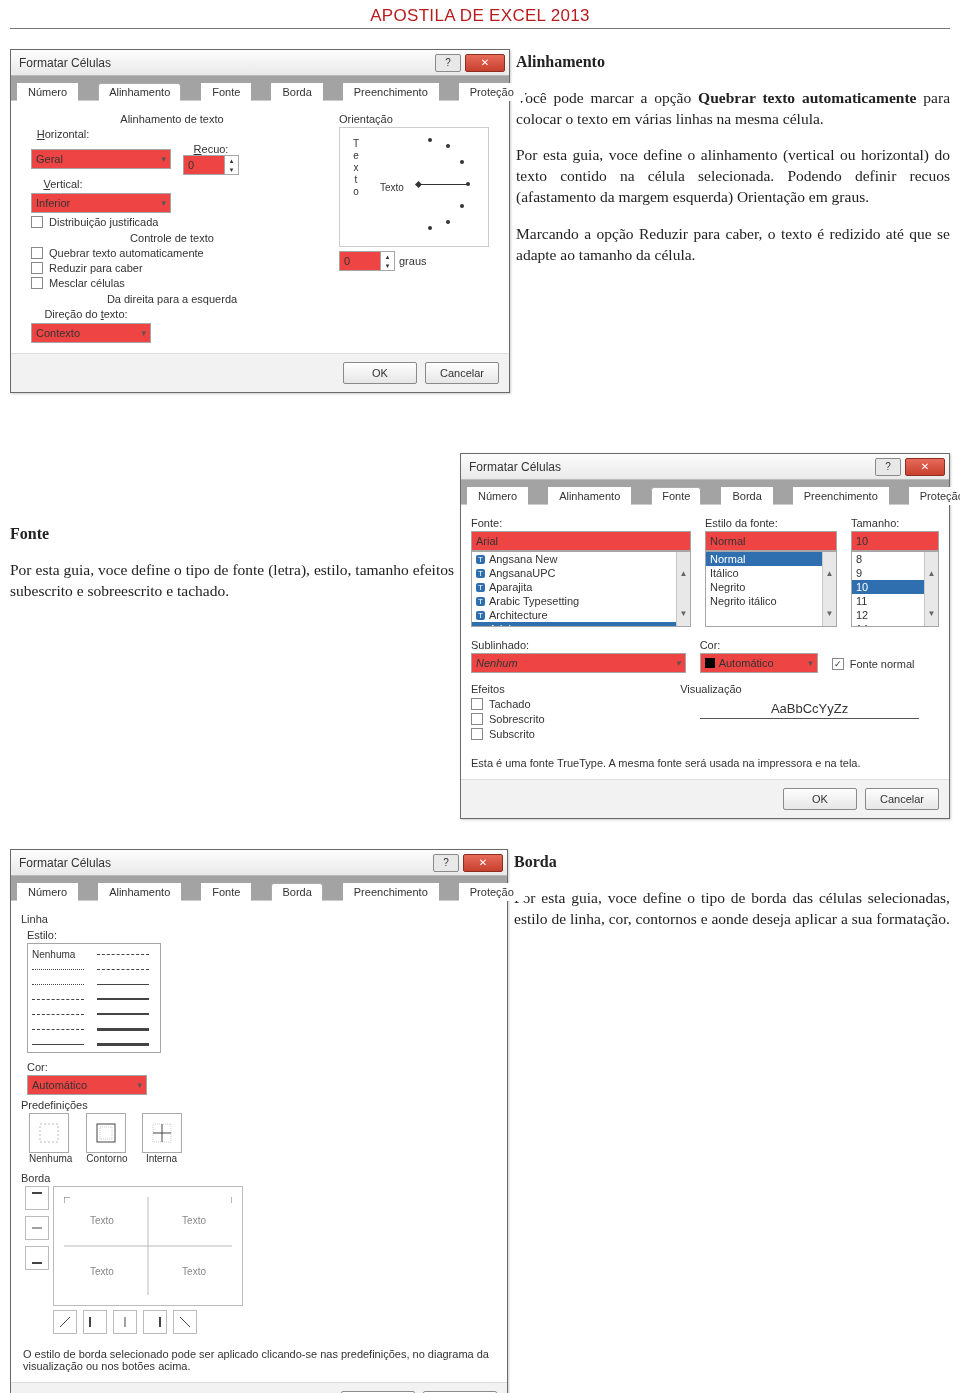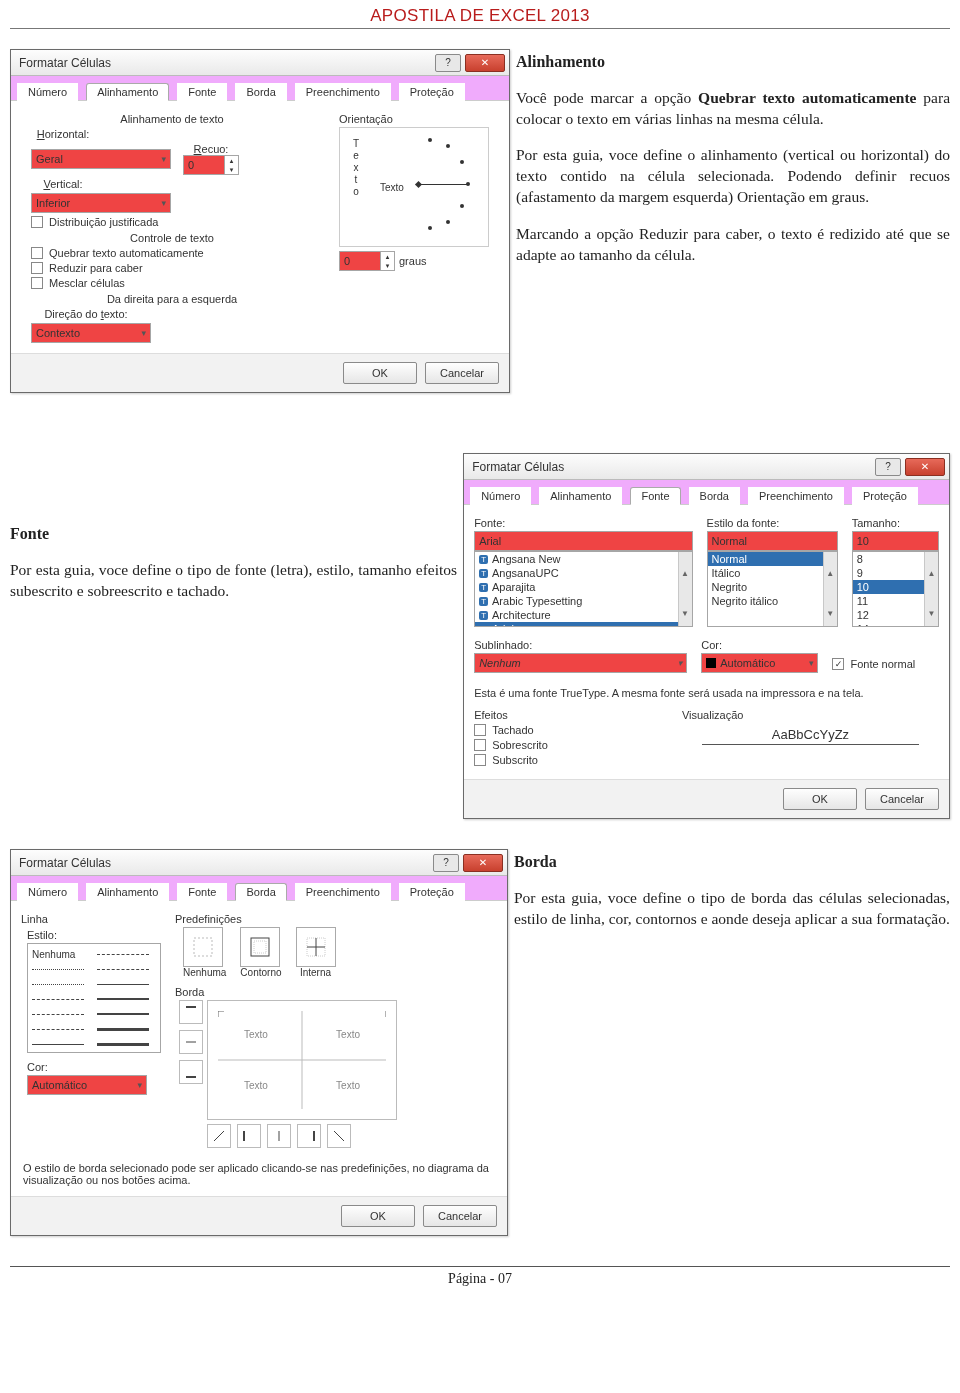--- a/index.html
+++ b/index.html
@@ -6,21 +6,21 @@
   body { margin: 0; font-family: "Segoe UI", Tahoma, sans-serif; background: #fff; color: #222; }
   .page { width: 960px; margin: 0 auto; padding: 0 10px 30px 10px; }
   .doc-title { text-align: center; font-size: 17px; color: #b91c1c; padding: 6px 0 2px 0; border-bottom: 1px solid #777; margin-bottom: 20px; letter-spacing: .3px;}
   
   .dialog { border: 1px solid #6a6a6a; font-size: 11px; color: #333; background:#fff; box-shadow: 1px 1px 2px rgba(0,0,0,.2);}
   .titlebar { height: 26px; background: linear-gradient(#fdfdfd,#e9e9e9); display:flex; align-items:center; padding:0 4px 0 8px; border-bottom:1px solid #bbb;}
   .titlebar .title { flex:1; font-size:12px; }
   .tbtn { width: 40px; height:18px; margin-left:4px; border:1px solid #8a8a8a; display:flex; align-items:center; justify-content:center; font-size:10px; background:#e8e8e8; border-radius:2px;}
   .tbtn.help { width:26px; }
   .tbtn.close { background: linear-gradient(#e76a5a,#c8402e); color:#fff; border-color:#8a2f21;}
-  .tabs { display:flex; gap:8px; padding: 6px 6px 0 6px; border-bottom:1px solid #ccc; background:#f0abfc;}
+  .tabs { display:flex; gap:20px; padding: 6px 6px 0 6px; border-bottom:1px solid #ccc; background:#a3a3a3;}
   .tab { padding: 2px 10px; font-size:11px; border:1px solid transparent; border-bottom:none; position:relative; top:1px; background:#fff;}
   .tab.active { border:1px solid #aaa; border-bottom:1px solid #fff; border-radius:3px 3px 0 0;}
   .dialog .body { padding: 8px 10px 10px 10px; }
   .grouplabel { font-size:11px; margin: 4px 0 2px 0; }
   .fieldrow { display:flex; align-items:center; margin:3px 0;}
   .fieldrow .lbl { width: 64px; font-size:11px;}
   .fieldrow .u { text-decoration: underline; }
   .combo, .textin { height:20px; border:1px solid #a6a6a6; background:#ef4444; display:flex; align-items:center; padding:0 4px; font-size:11px; position:relative;}
   .combo::after{ content:"▾"; position:absolute; right:4px; font-size:9px; color:#555;}
   .spin { display:flex; align-items:center; }
@@ -280,21 +280,20 @@
               </div>
           </div>
           <div style="flex:1;">
             <div class="chk">
                 <span class="box">✓</span>
                 <span>Fonte normal</span>
               </div>
           </div>
         </div>
 
-        <div style="font-size:11px; margin-top:14px;">Esta é uma fonte TrueType. A mesma fonte será usada na impressora e na tela.</div>
         <div style="display:flex; gap:10px; margin-top:6px;">
           <div style="flex:1;">
             <div class="grouplabel">Efeitos</div>
             <div class="chk">
                 <span class="box"></span>
                 <span>Tachado</span>
               </div>
             <div class="chk">
                 <span class="box"></span>
                 <span>Sobrescrito</span>
@@ -303,20 +302,21 @@
                 <span class="box"></span>
                 <span>Subscrito</span>
               </div>
           </div>
           <div style="flex:1.3;">
             <div class="grouplabel">Visualização</div>
             <div class="preview">AaBbCcYyZz</div>
             <div class="preview-line"></div>
           </div>
         </div>
+        <div style="font-size:11px; margin-top:14px;">Esta é uma fonte TrueType. A mesma fonte será usada na impressora e na tela.</div>
       </div>
       <div class="btnbar">
         <div class="btn">OK</div>
         <div class="btn">Cancelar</div>
       </div>
     </div>
   </div>
 
   <div class="row" style="gap:6px;">
     <div class="dialog" style="width:498px;">
@@ -326,21 +326,21 @@
         <span class="tbtn close">✕</span>
       </div>
       <div class="tabs">
         <div class="tab">Número</div>
         <div class="tab">Alinhamento</div>
         <div class="tab">Fonte</div>
         <div class="tab active">Borda</div>
         <div class="tab">Preenchimento</div>
         <div class="tab">Proteção</div>
       </div>
-      <div class="body" style="display:flex; gap:14px;">
+      <div class="body" style="display:flex; flex-direction:column;">
         <div style="width:140px;">
           <div class="grouplabel">Linha</div>
           <div style="padding-left:6px;">
             <div class="grouplabel"><span class="u">E</span>stilo:</div>
             <div class="listbox" style="height:110px; padding:4px;">
               <div class="linestyles">
                 <div class="ls-cell none">Nenhuma</div>
                   <div class="ls-cell dashed"></div>
                 <div class="ls-cell sdot"></div>
                   <div class="ls-cell dashed"></div>

